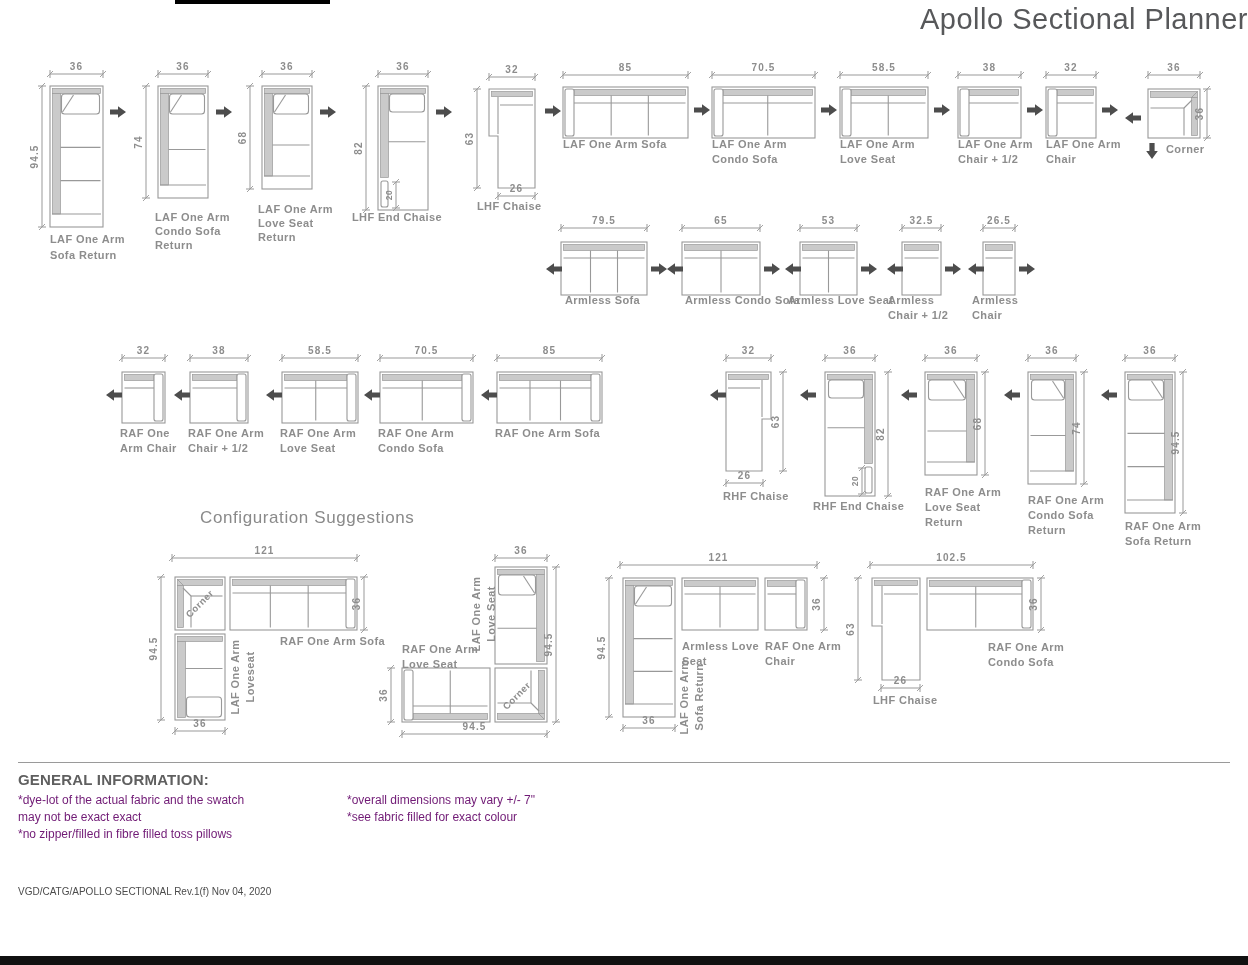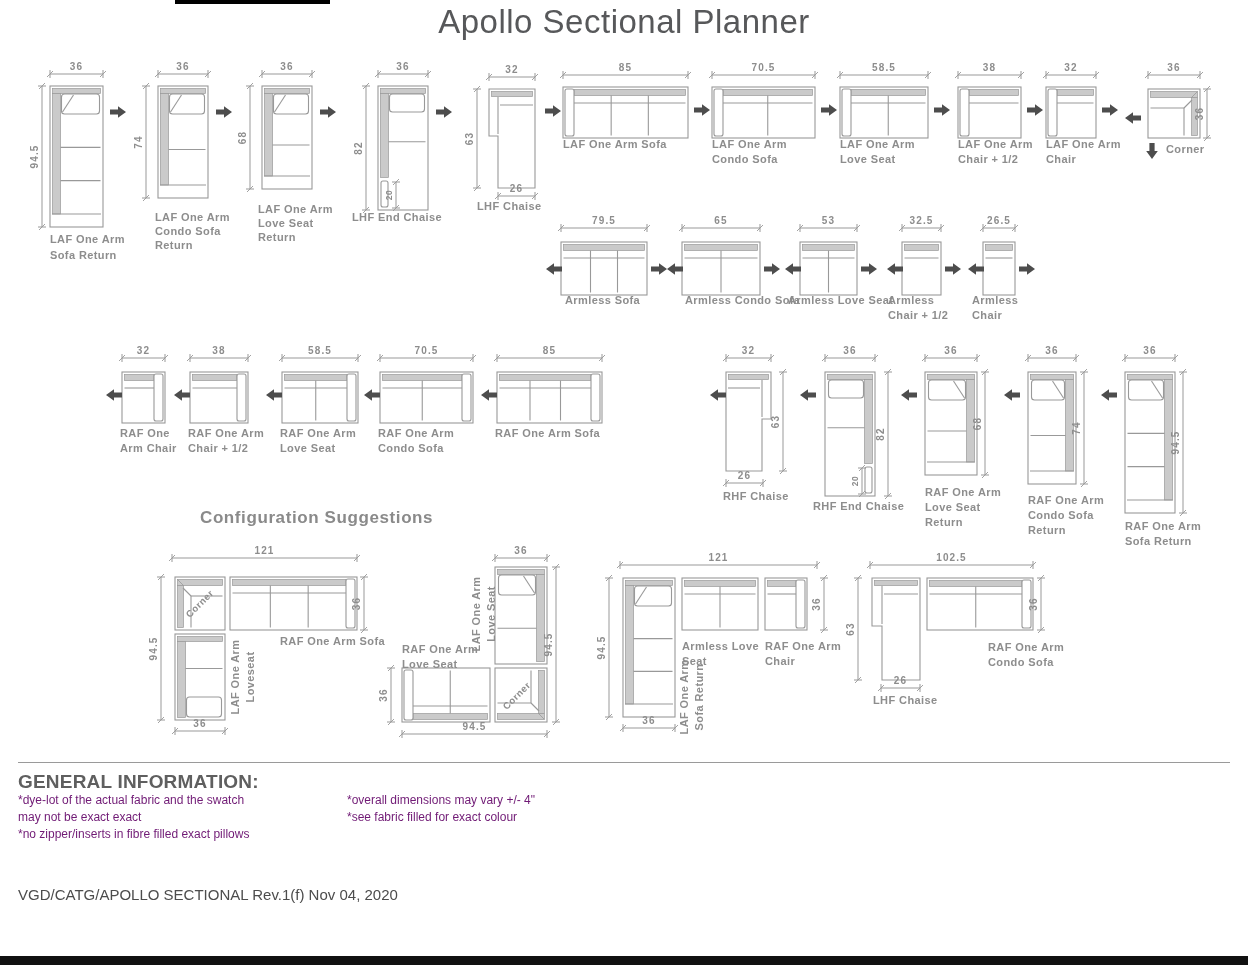--- a/index.html
+++ b/index.html
@@ -6,32 +6,32 @@
   html,body{background:#fff}
   body{width:1248px;height:965px;position:relative;overflow:hidden;
        font-family:"Liberation Sans",sans-serif}
   #diagram{position:absolute;left:0;top:0}
   .dim{font-family:"Liberation Sans",sans-serif;font-size:10px;font-weight:bold;
        fill:#8d8d8d;letter-spacing:1.1px}
   .dim.sm{font-size:8.5px;letter-spacing:.4px}
   .lbl{font-family:"Liberation Sans",sans-serif;font-size:11px;font-weight:bold;
        fill:#8d8d8d;letter-spacing:.4px}
   .lbl.corner{font-size:9.5px;letter-spacing:.6px}
-  .page-title{position:absolute;top:3px;left:0;right:0;text-align:center;
-       font-size:33px;color:#57585a;letter-spacing:.5px}
+  .page-title{position:absolute;top:3px;left:0;right:0;text-align:right;
+       font-size:29px;color:#57585a;letter-spacing:.5px}
   .config-heading{position:absolute;left:200px;top:508px;font-size:17px;
-       font-weight:bold;color:#8a8a8a;letter-spacing:.6px}
+       font-weight:normal;color:#8a8a8a;letter-spacing:.6px}
   .divider{position:absolute;left:18px;top:762px;width:1212px;height:0;
        border-top:1.6px solid #9a9a9a}
-  .gi-head{position:absolute;left:18px;top:771px;font-size:19px;font-weight:bold;
+  .gi-head{position:absolute;left:18px;top:771px;font-size:15px;font-weight:bold;
        color:#5f5f5f;letter-spacing:.2px}
   .gi-col{position:absolute;top:792px;font-size:12px;color:#701a75;line-height:17px}
   .gi-col1{left:18px}
   .gi-col2{left:347px}
-  .footer-text{position:absolute;left:18px;top:886px;font-size:15px;color:#4c4c4c}
+  .footer-text{position:absolute;left:18px;top:886px;font-size:10px;color:#4c4c4c}
   .top-bar{position:absolute;left:175px;top:0;width:155px;height:4px;background:#000}
   .bottom-bar{position:absolute;left:0;top:956px;width:1248px;height:9px;background:#111}
 </style>
 </head>
 <body>
 
 <div class="top-bar"></div>
 <div class="page-title">Apollo Sectional Planner</div>
 
 <svg id="diagram" width="1248" height="965" viewBox="0 0 1248 965">
@@ -729,23 +729,23 @@
 
 <div class="config-heading">Configuration Suggestions</div>
 
 <div class="divider"></div>
 
 <div class="gi-head">GENERAL INFORMATION:</div>
 
 <div class="gi-col gi-col1">
   <div>*dye-lot of the actual fabric and the swatch</div>
   <div> may not be exact exact</div>
-  <div>*no zipper/inserts in fibre filled exact pillows</div>
+  <div>*no zipper/filled in fibre filled toss pillows</div>
 </div>
 
 <div class="gi-col gi-col2">
-  <div>*overall dimensions may vary +/- 4"</div>
+  <div>*overall dimensions may vary +/- 7"</div>
   <div>*see fabric filled for exact colour</div>
 </div>
 
 <div class="footer-text">VGD/CATG/APOLLO SECTIONAL Rev.1(f) Nov 04, 2020</div>
 
 <div class="bottom-bar"></div>
 
 </body></html>

